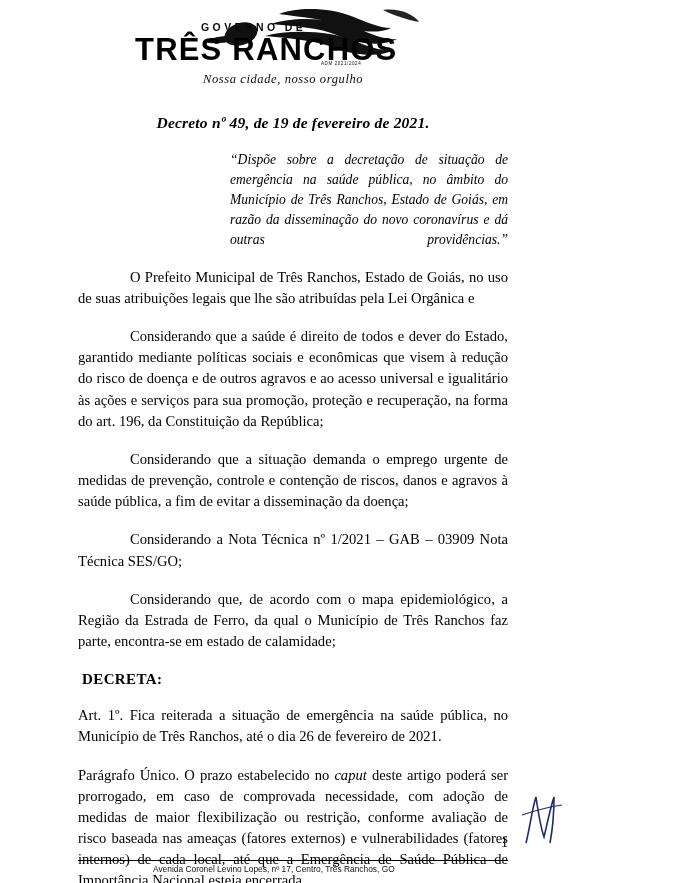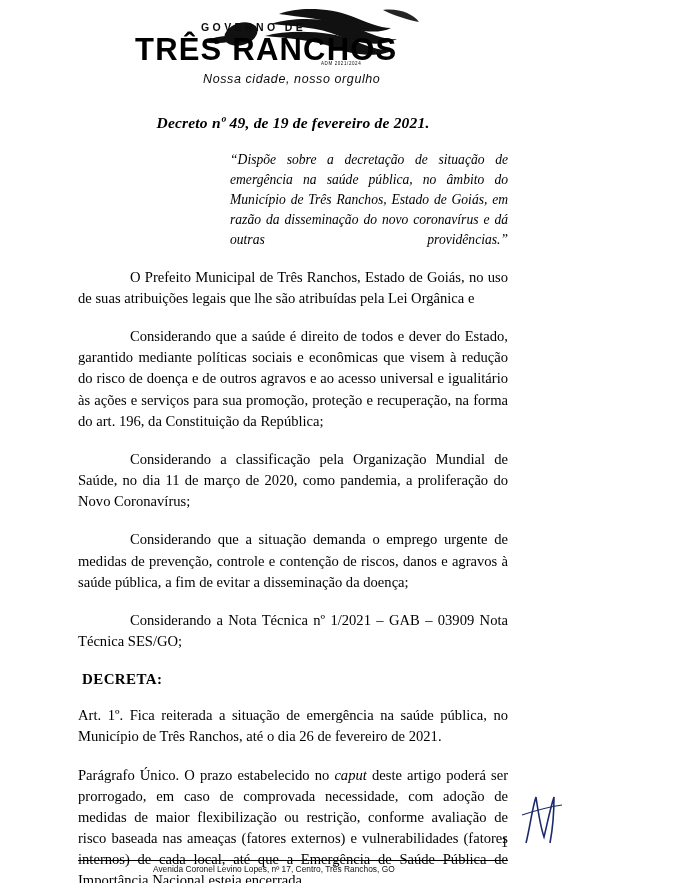--- a/index.html
+++ b/index.html
@@ -59,21 +59,21 @@
     font-size: 31px;
     font-weight: bold;
     letter-spacing: 1.2px;
     color: #000000;
     white-space: nowrap;
   }
   .motto-line {
     position: absolute;
     left: 120px;
     top: 64px;
-    font-family: Liberation Sans, sans-serif;
+    font-family: Liberation Serif, serif;
     font-style: italic;
     font-size: 12.5px;
     letter-spacing: 0.6px;
     color: #0b0b0b;
     white-space: nowrap;
   }
   .tiny-line {
     position: absolute;
     left: 238px;
     top: 53px;
@@ -185,23 +185,23 @@
       <div class="motto-line">Nossa cidade, nosso orgulho</div>
     </div>
   </div>
 
   <div class="doc-title">Decreto nº 49, de 19 de fevereiro de 2021.</div>
 
   <div class="ementa">“Dispõe sobre a decretação de situação de emergência na saúde pública, no âmbito do Município de Três Ranchos, Estado de Goiás, em razão da disseminação do novo coronavírus e dá outras providências.”</div>
 
   <p class="para">O Prefeito Municipal de Três Ranchos, Estado de Goiás, no uso de suas atribuições legais que lhe são atribuídas pela Lei Orgânica e</p>
   <p class="para">Considerando que a saúde é direito de todos e dever do Estado, garantido mediante políticas sociais e econômicas que visem à redução do risco de doença e de outros agravos e ao acesso universal e igualitário às ações e serviços para sua promoção, proteção e recuperação, na forma do art. 196, da Constituição da República;</p>
-  <p class="para">Considerando a classificação pela Organização Mundial de Saúde, no dia 11 de março de 2020, como pandemia, a proliferação do Novo Coronavírus;</p>
   <p class="para">Considerando que a situação demanda o emprego urgente de medidas de prevenção, controle e contenção de riscos, danos e agravos à saúde pública, a fim de evitar a disseminação da doença;</p>
   <p class="para">Considerando a Nota Técnica nº 1/2021 – GAB – 03909 Nota Técnica SES/GO;</p>
+  <p class="para">Considerando que, de acordo com o mapa epidemiológico, a Região da Estrada de Ferro, da qual o Município de Três Ranchos faz parte, encontra-se em estado de calamidade;</p>
 
   <div class="decreta">DECRETA:</div>
 
   <p class="para noindent">Art. 1º. Fica reiterada a situação de emergência na saúde pública, no Município de Três Ranchos, até o dia 26 de fevereiro de 2021.</p>
 
   <p class="para noindent"><span>Parágrafo Único. O prazo estabelecido no </span><span class="caput-italic">caput</span><span> deste artigo poderá ser prorrogado, em caso de comprovada necessidade, com adoção de medidas de maior flexibilização ou restrição, conforme avaliação de risco baseada nas ameaças (fatores externos) e vulnerabilidades (fatores internos) de cada local, até que a Emergência de Saúde Pública de Importância Nacional esteja encerrada.</span></p>
 
   <svg class="signature-mark" viewBox="0 0 44 54">
     <path d="M6 50 C10 34 12 16 16 4 C18 18 20 32 24 44 C27 32 30 16 34 4 C34 18 33 34 30 50" fill="none" stroke="#1a2a6b" stroke-width="1.6"></path>
     <path d="M2 22 C14 18 28 14 42 12" fill="none" stroke="#1a2a6b" stroke-width="1.2"></path>

